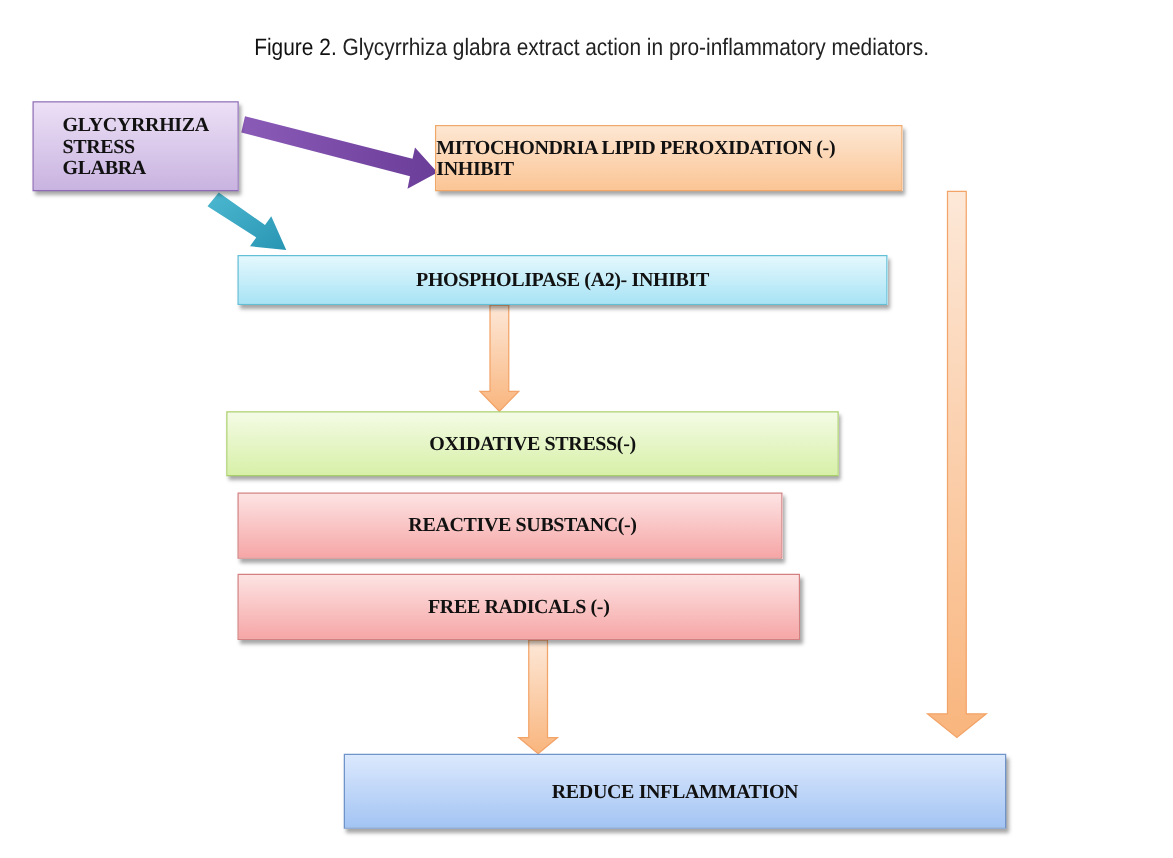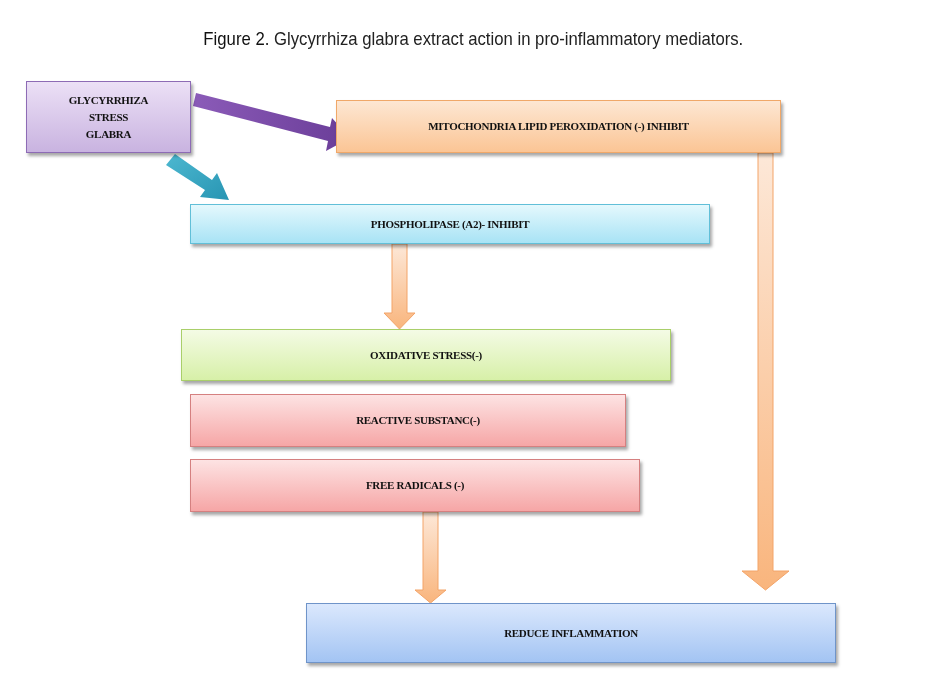--- a/index.html
+++ b/index.html
@@ -5,40 +5,40 @@
   html, body { margin: 0; padding: 0; background: #ffffff; }
   body { width: 938px; height: 686px; position: relative; overflow: hidden; font-family: "Liberation Serif", serif; }
   .caption {
     position: absolute; left: 0; width: 938px; top: 28px; text-align: center;
     font-family: "Liberation Sans", sans-serif; font-size: 19px; color: #222;
     transform: scaleX(0.88); transform-origin: 505px 0;
   }
   .caption .fig { color: #111; }
   .box {
     position: absolute; box-sizing: border-box;
-    display: flex; align-items: center; justify-content: center; text-align: center;
-    font-family: "Liberation Serif", serif; font-weight: bold; font-size: 11px;
+    display: flex; align-items: center; justify-content: center; 
+    font-family: "Liberation Serif", serif; font-weight: bold; font-size: 16px;
     color: #111; letter-spacing: -0.3px;
     box-shadow: 2px 3px 3px rgba(0,0,0,0.35);
   }
   .box span { display: block; line-height: 17px; }
   #b-extract { left: 26px; top: 81px; width: 165px; height: 72px;
     background: linear-gradient(#ece0f6, #c9b3e0); border: 1px solid #8d6bb5; }
-  #b-mito { left: 336px; top: 100px; width: 445px; height: 53px;
+  #b-mito { left: 348px; top: 100px; width: 374px; height: 53px;
     background: linear-gradient(#fde7d3, #fbc595); border: 1px solid #f0a869; }
   #b-phos { left: 190px; top: 204px; width: 520px; height: 40px;
     background: linear-gradient(#e4f8fd, #a8e3f5); border: 1px solid #61bfd8; }
   #b-oxid { left: 181px; top: 329px; width: 490px; height: 52px;
     background: linear-gradient(#f4fbe5, #d7f0a8); border: 1px solid #a9cf6a; }
   #b-react { left: 190px; top: 394px; width: 436px; height: 53px;
     background: linear-gradient(#fde3e3, #f6a6a6); border: 1px solid #d58080; padding-left: 20px; }
   #b-free { left: 190px; top: 459px; width: 450px; height: 53px;
     background: linear-gradient(#fde3e3, #f6a6a6); border: 1px solid #d58080; }
   #b-reduce { left: 275px; top: 603px; width: 530px; height: 60px;
-    background: linear-gradient(#dbe8fd, #a3c4f3); border: 1px solid #6f94c9; margin-left: 31px; }
+    background: linear-gradient(#dbe8fd, #a3c4f3); border: 1px solid #6f94c9; }
   svg.arrows { position: absolute; left: 0; top: 0; }
 </style>
 </head>
 <body>
 
 <div class="caption">
   <span class="fig">Figure 2.</span><span> Glycyrrhiza glabra extract action in pro-inflammatory mediators.</span>
 </div>
 
 <svg class="arrows" width="938" height="686">

